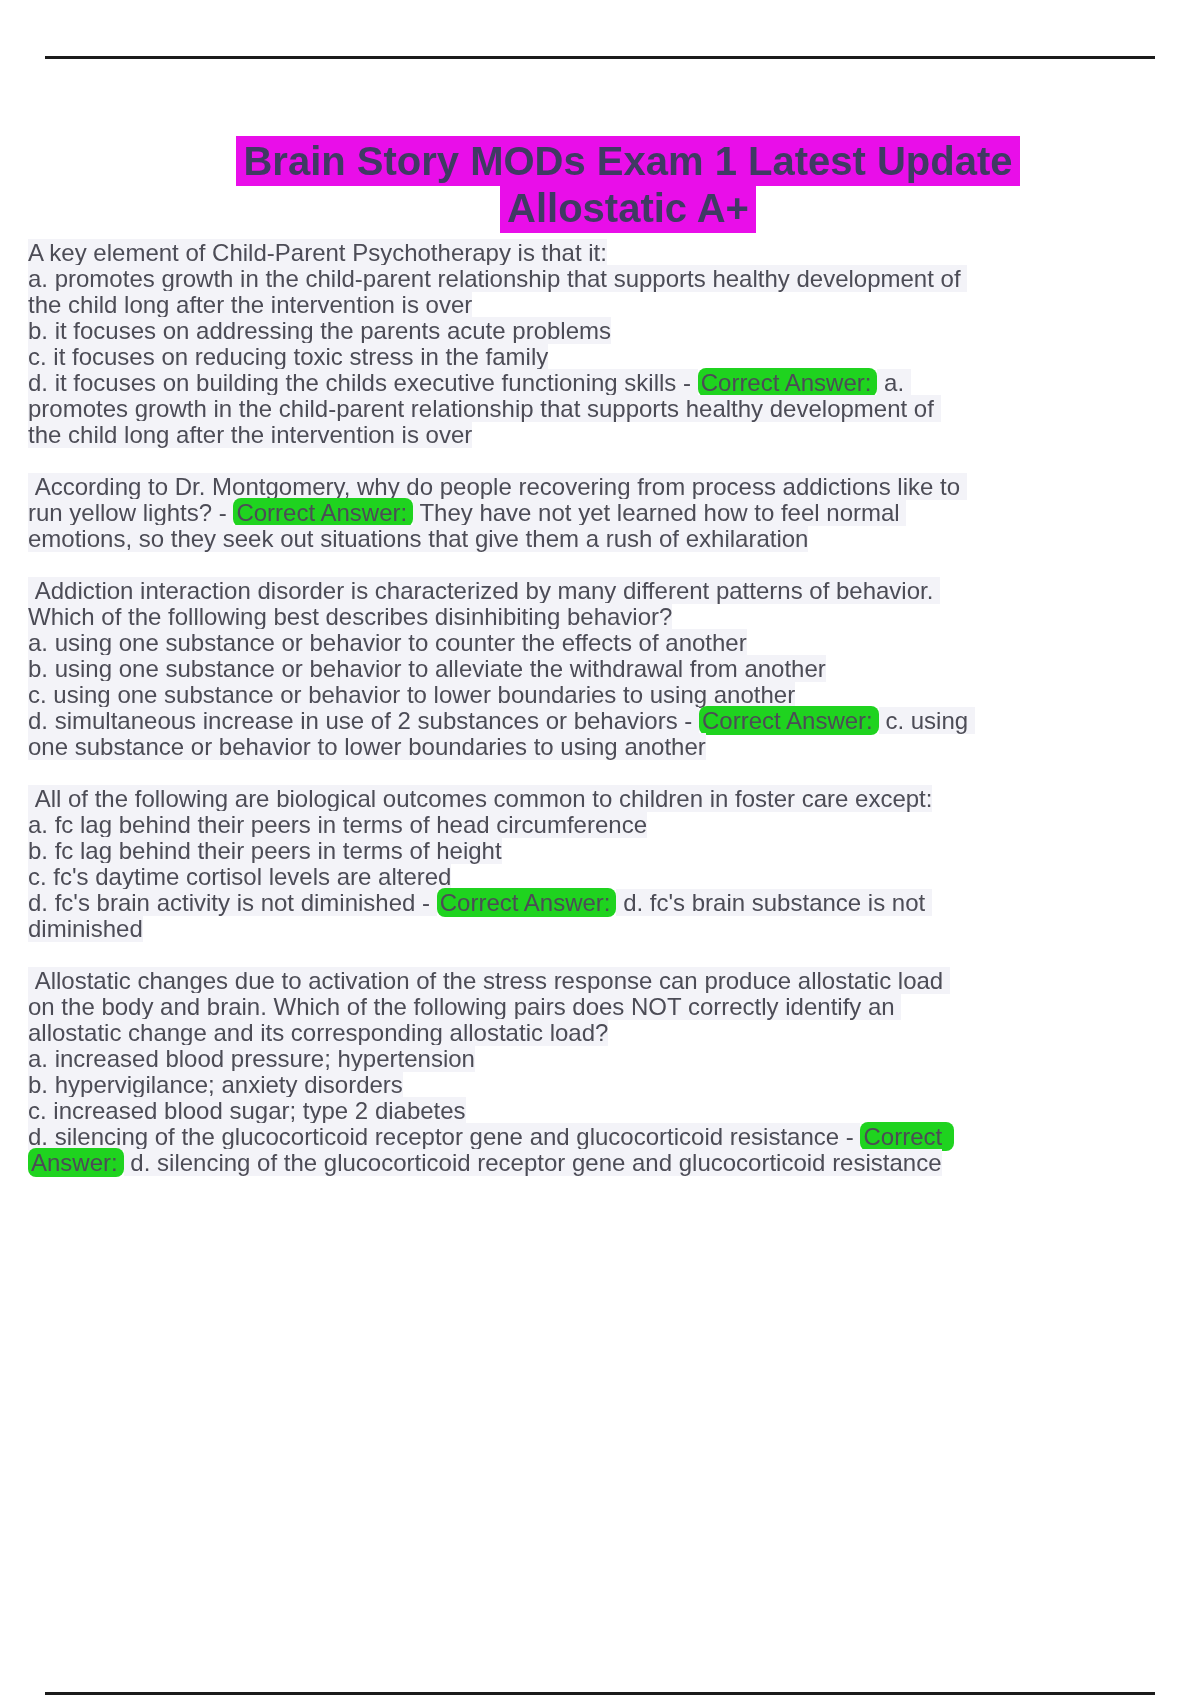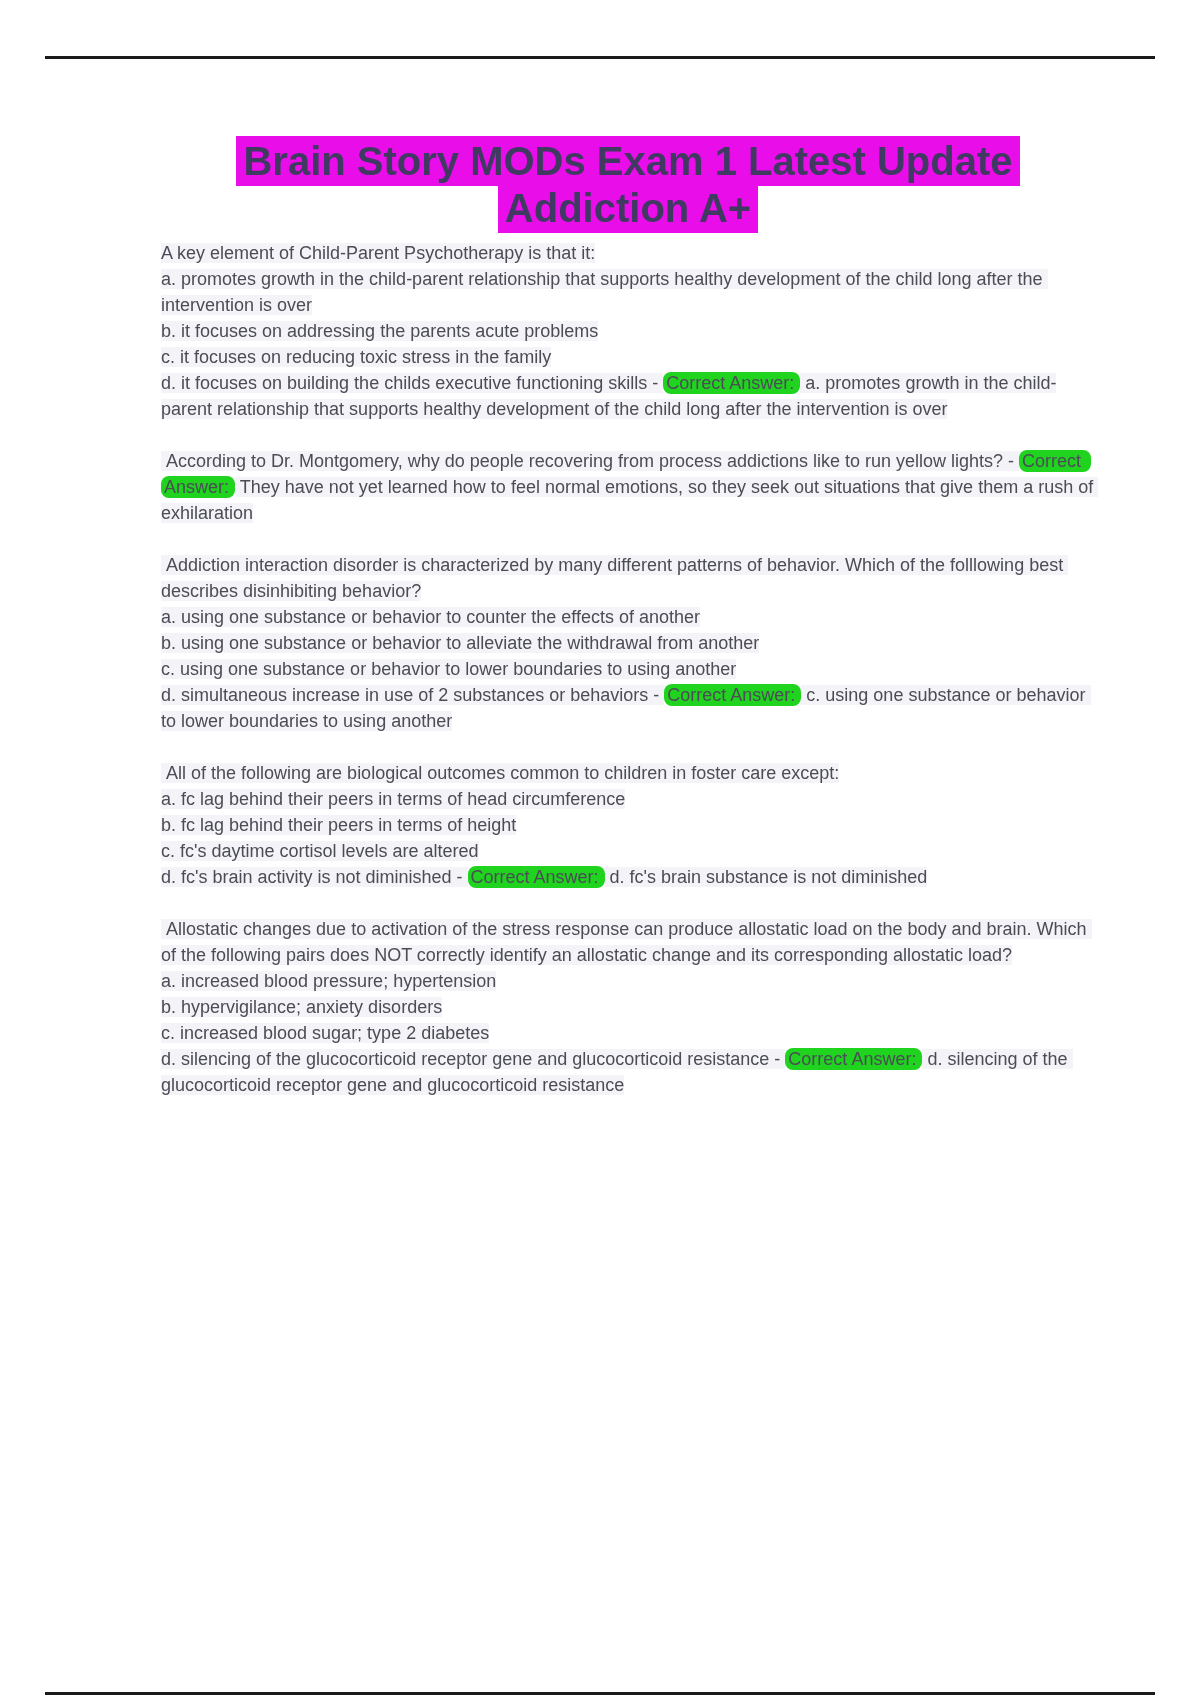--- a/index.html
+++ b/index.html
@@ -33,22 +33,21 @@
     line-height:47px;
     color:var(--title-ink);
     letter-spacing:0px;
   }
   .title-line{white-space:nowrap;}
   .t-seg{padding:3px 7px;}
   .hl-magenta{background:var(--magenta);}
   .hl-green{background:var(--green);}
   .body-col{
     width:942px;
-    margin-left:133px;
-    font-size:18px;
+    font-size:24px;
     line-height:26px;
     color:var(--body-ink);
   }
   .question{
     margin:0 0 26px 0;
     white-space:pre-wrap;
   }
   .q-text{background:var(--line-wash);}
   .ans-hl{
     background:var(--green);
@@ -59,21 +58,21 @@
   }
 </style>
 </head>
 <body>
 
 <div class="page">
   <div class="rule rule-top"></div>
 
   <h1 class="title">
       <div class="title-line"><span class="t-seg hl-magenta">Brain Story MODs Exam 1 Latest Update</span></div>
-      <div class="title-line"><span class="t-seg hl-magenta">Addiction A+</span></div>
+      <div class="title-line"><span class="t-seg hl-magenta">Allostatic A+</span></div>
     </h1>
 
   <div class="body-col">
       <p class="question"><span class="q-text">A key element of Child-Parent Psychotherapy is that it:
 a. promotes growth in the child-parent relationship that supports healthy development of the child long after the intervention is over
 b. it focuses on addressing the parents acute problems
 c. it focuses on reducing toxic stress in the family
 d. it focuses on building the childs executive functioning skills - </span><span class="ans-hl">Correct Answer:</span><span class="q-text"> a. promotes growth in the child-parent relationship that supports healthy development of the child long after the intervention is over</span></p>
       <p class="question"><span class="q-text"> According to Dr. Montgomery, why do people recovering from process addictions like to run yellow lights? - </span><span class="ans-hl">Correct Answer:</span><span class="q-text"> They have not yet learned how to feel normal emotions, so they seek out situations that give them a rush of exhilaration</span></p>
       <p class="question"><span class="q-text"> Addiction interaction disorder is characterized by many different patterns of behavior. Which of the folllowing best describes disinhibiting behavior?

